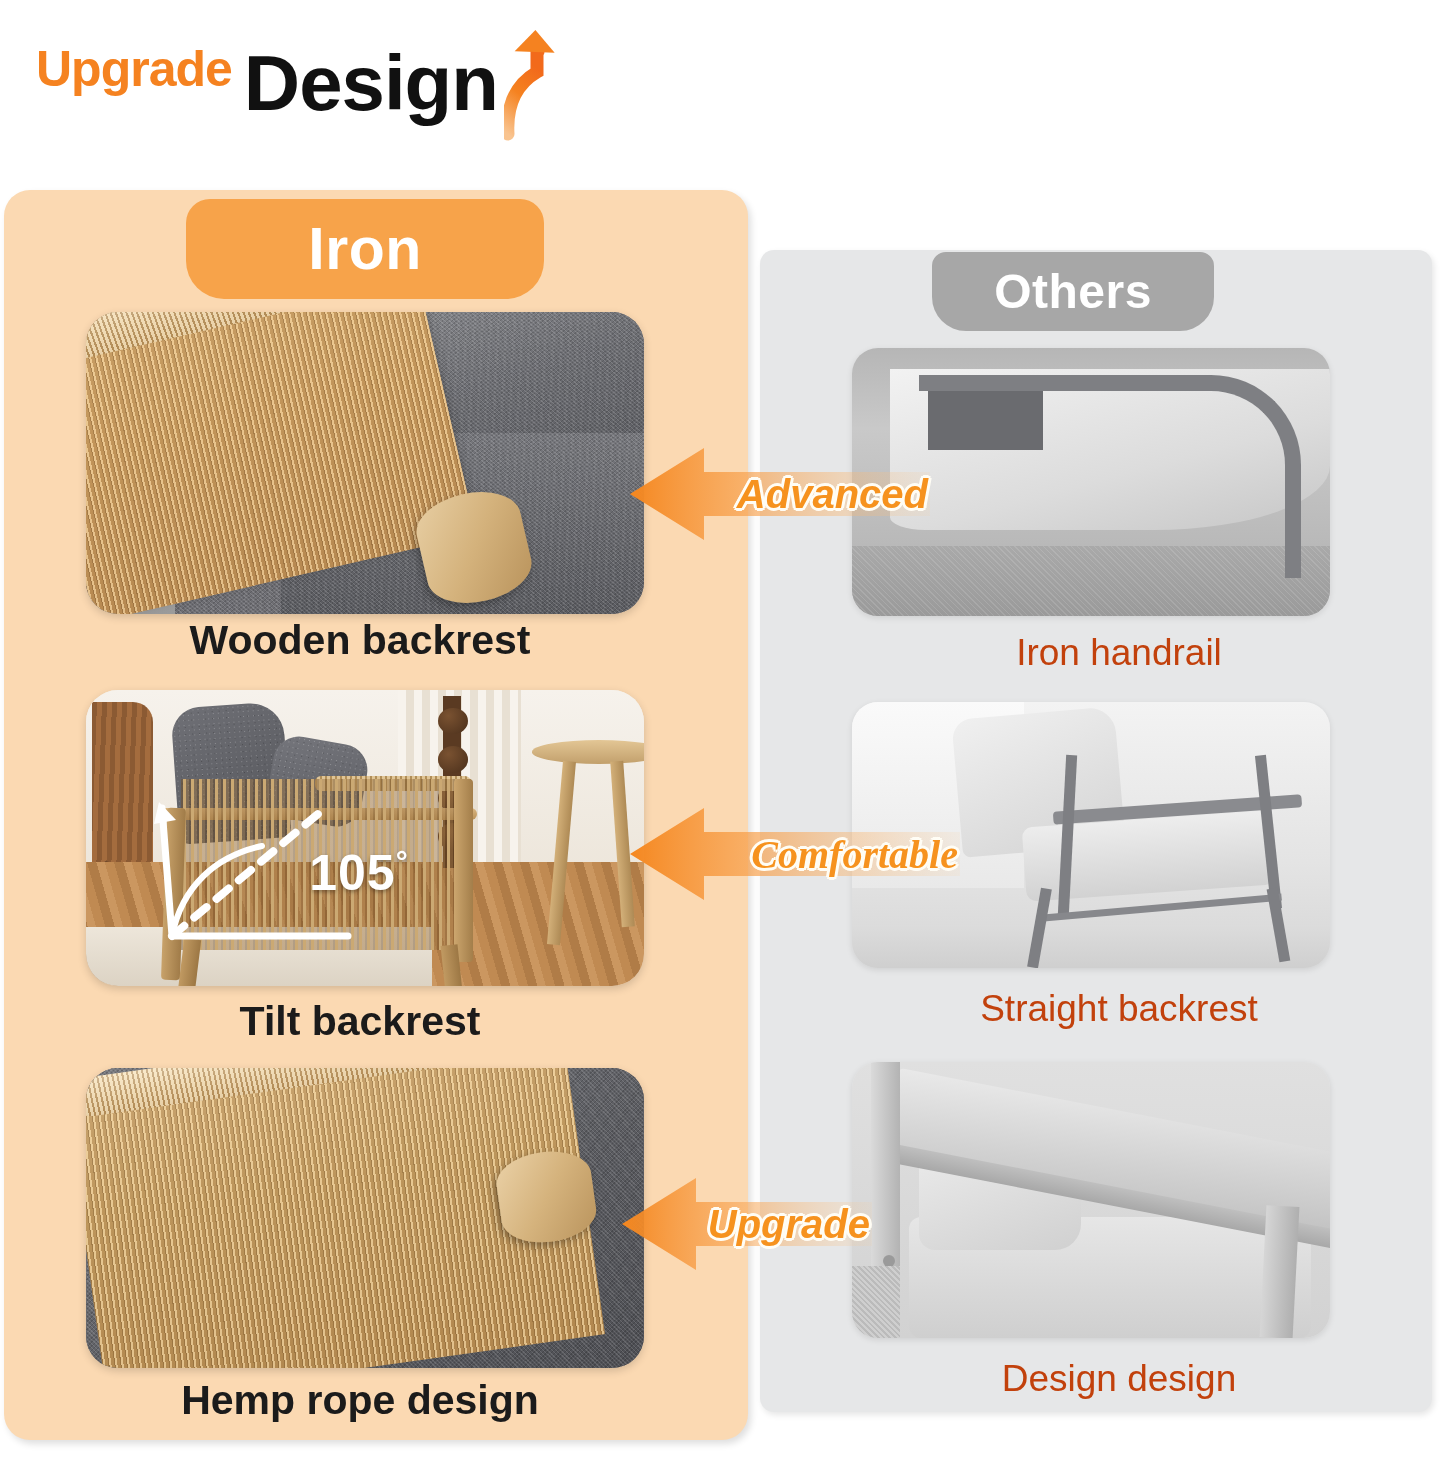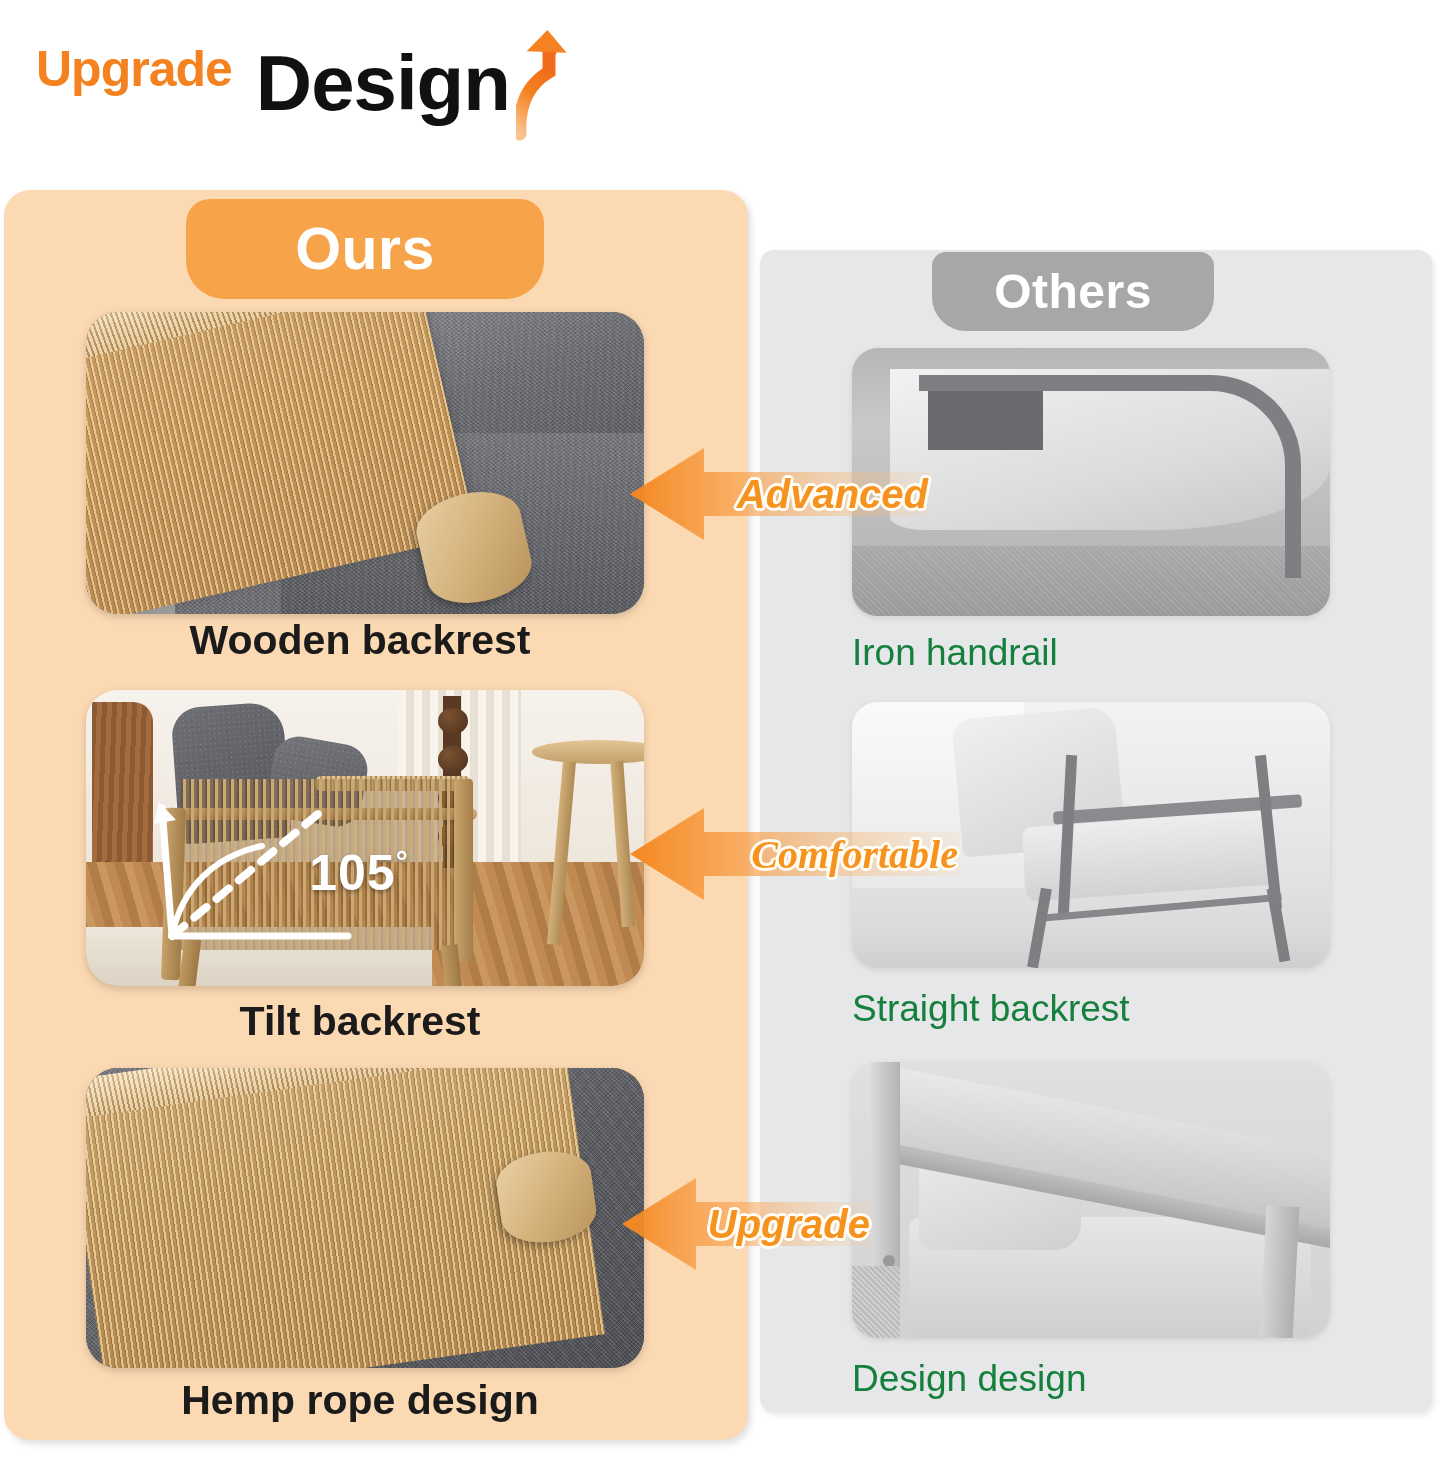--- a/index.html
+++ b/index.html
@@ -27,21 +27,21 @@
     color: #F58220;
     letter-spacing: -1px;
     line-height: 1;
   }
   .title-word-2 {
     font-size: 78px;
     font-weight: bold;
     color: #111111;
     letter-spacing: -1px;
     line-height: 1;
-    margin-left: 24px;
+    margin-left: 12px;
     text-align: center;
   }
   .title-arrow {
     margin-left: 6px;
     margin-top: -22px;
   }
 
   
   .panel-ours {
     position: absolute;
@@ -126,24 +126,25 @@
     font-weight: bold;
     color: #1B1B1B;
   }
   .cap-L1 { top: 617px; }
   .cap-L2 { top: 998px; }
   .cap-L3 { top: 1377px; }
 
   .caption-right {
     position: absolute;
     width: 478px;
-    left: 852px;
+    left: 880px;
+    text-align: center;
     font-size: 37px;
     font-weight: 500;
-    color: #15803d;
+    color: #c2410c;
   }
   .cap-R1 { top: 632px; }
   .cap-R2 { top: 988px; }
   .cap-R3 { top: 1358px; }
 
   
   .arrow-wrap { position: absolute; }
   .arw-1 { left: 630px; top: 438px;  width: 300px; height: 112px; text-align: center; }
   .arw-2 { left: 630px; top: 798px;  width: 330px; height: 112px; font-family: Liberation Serif, serif; }
   .arw-3 { left: 622px; top: 1168px; width: 250px; height: 112px; }
@@ -506,21 +507,21 @@
       </defs>
       <path d="M4 112 C2 78, 16 60, 33 50 L33 30 L34 30" fill="none" stroke="url(#ag)" stroke-width="13" stroke-linecap="round"></path>
       <path d="M13 22 L53 22 L33 0 Z" transform="translate(-2,8) rotate(2 33 12)" fill="#F58220"></path>
     </svg>
   </span>
 </div>
 
 <div class="panel-ours"></div>
 <div class="panel-others"></div>
 
-<div class="badge badge-ours">Ours</div>
+<div class="badge badge-ours">Iron</div>
 <div class="badge badge-others">Others</div>
 
 <div class="card card-L1">
   <div class="ph-l1">
     <div class="sofa-back"></div>
     <div class="sofa-seat"></div>
     <div class="noise"></div>
     <div class="rug"></div>
     <div class="rope-panel"></div>
     <div class="rope-rail"></div>

